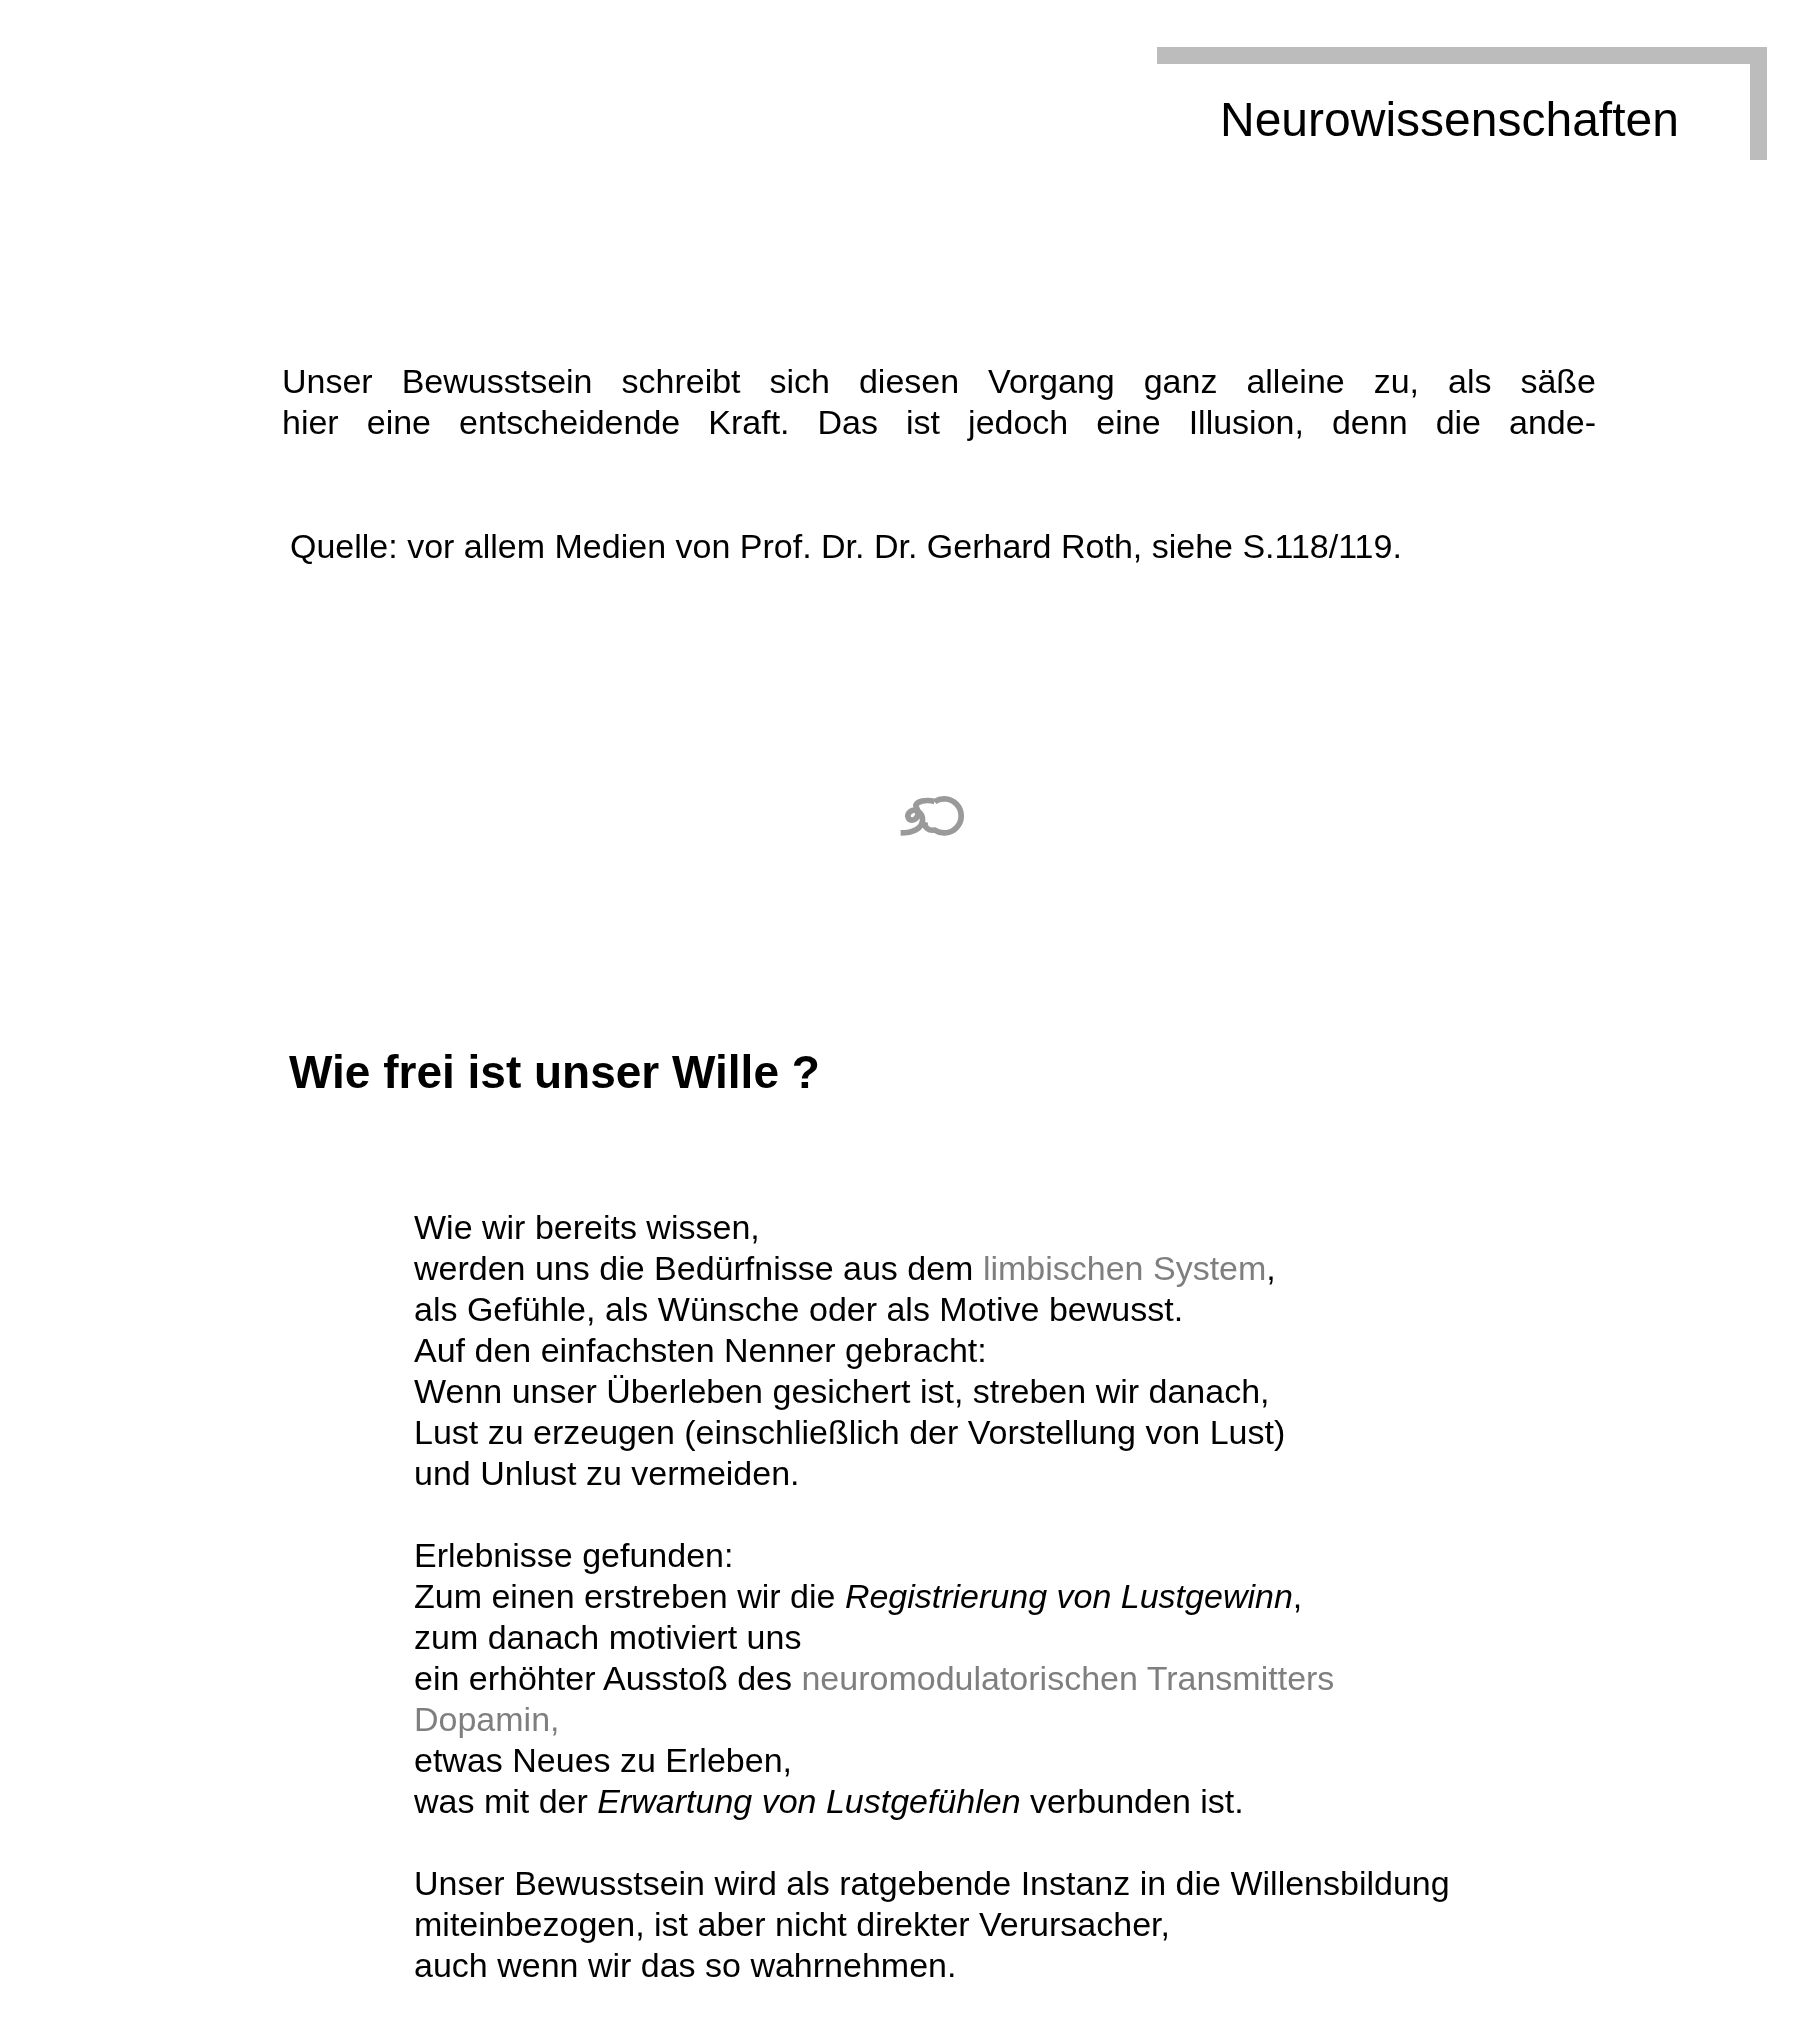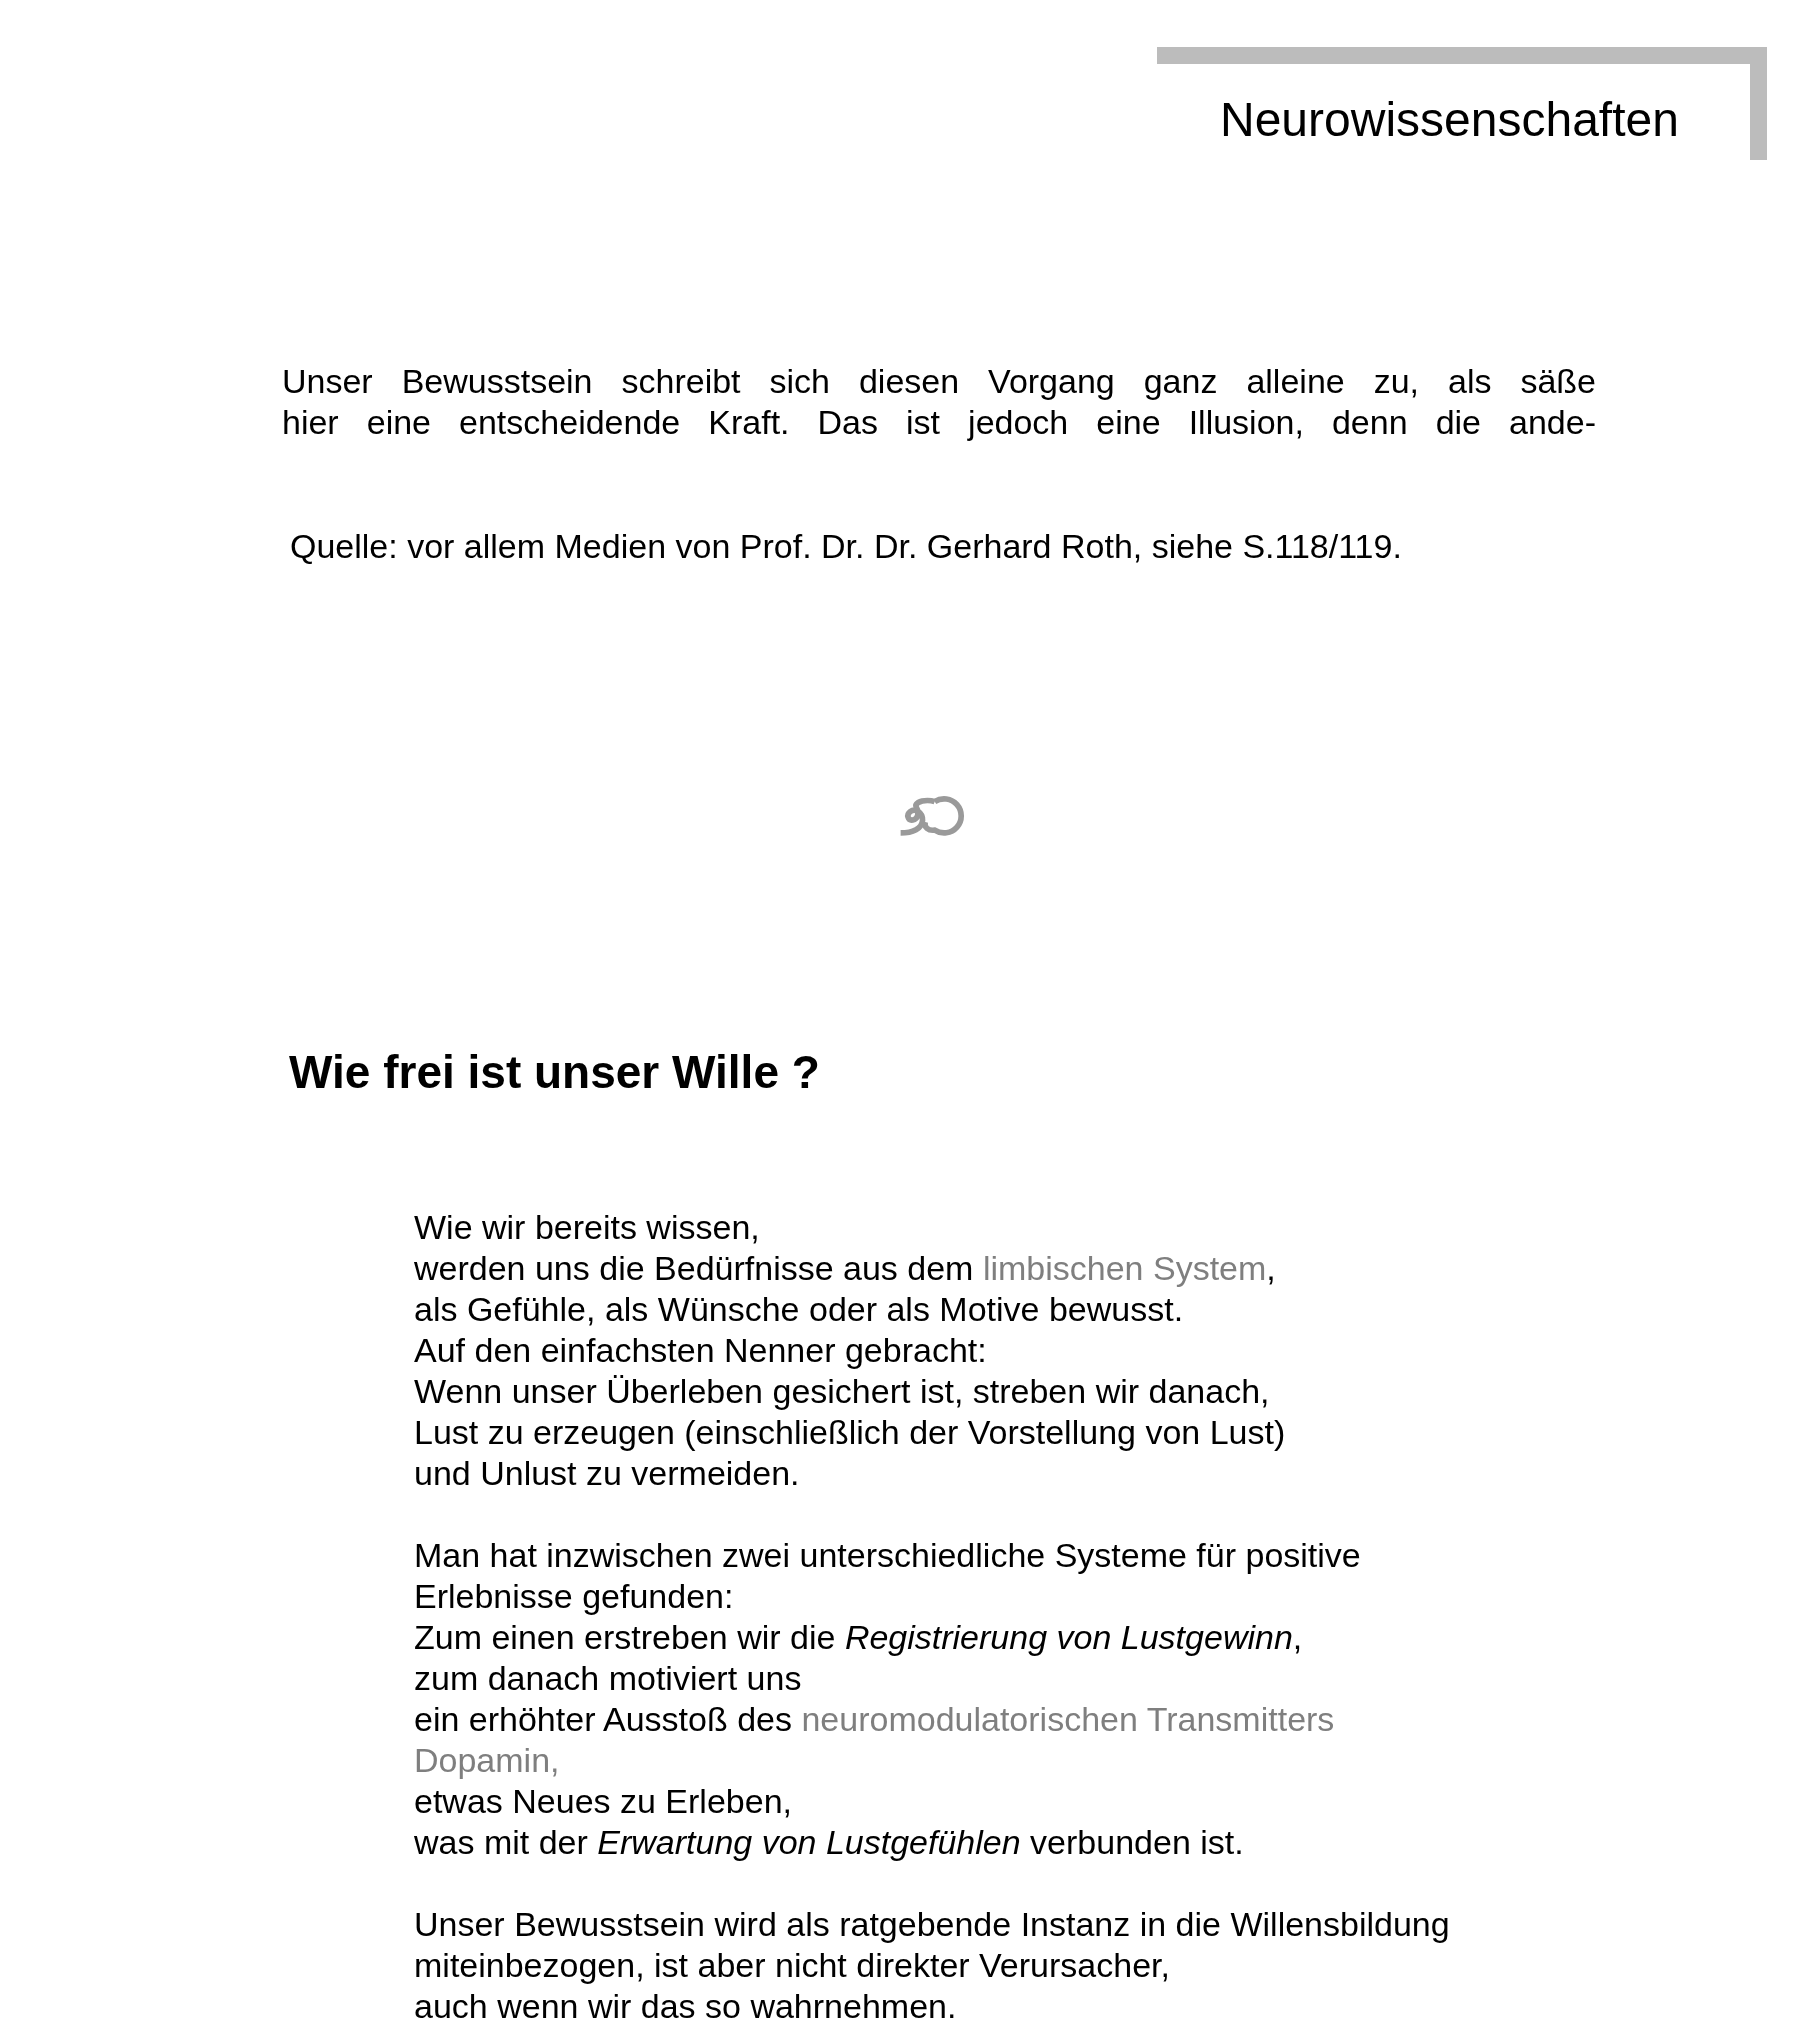--- a/index.html
+++ b/index.html
@@ -73,21 +73,20 @@
 
   <div id="section-body">
       <div class="line"><span class="seg-n">Wie wir bereits wissen,</span></div>
       <div class="line"><span class="seg-n">werden uns die Bedürfnisse aus dem </span><span class="seg-g">limbischen System</span><span class="seg-n">,</span></div>
       <div class="line"><span class="seg-n">als Gefühle, als Wünsche oder als Motive bewusst.</span></div>
       <div class="line"><span class="seg-n">Auf den einfachsten Nenner gebracht:</span></div>
       <div class="line"><span class="seg-n">Wenn unser Überleben gesichert ist, streben wir danach,</span></div>
       <div class="line"><span class="seg-n">Lust zu erzeugen (einschließlich der Vorstellung von Lust)</span></div>
       <div class="line"><span class="seg-n">und Unlust zu vermeiden.</span></div>
       <div class="line">&nbsp;</div>
-      <div class="line"><span class="seg-n">Man hat inzwischen zwei unterschiedliche Systeme für positive</span></div>
       <div class="line"><span class="seg-n">Erlebnisse gefunden:</span></div>
       <div class="line"><span class="seg-n">Zum einen erstreben wir die </span><span class="seg-i">Registrierung von Lustgewinn</span><span class="seg-n">,</span></div>
       <div class="line"><span class="seg-n">zum danach motiviert uns</span></div>
       <div class="line"><span class="seg-n">ein erhöhter Ausstoß des </span><span class="seg-g">neuromodulatorischen Transmitters</span></div>
       <div class="line"><span class="seg-g">Dopamin,</span></div>
       <div class="line"><span class="seg-n">etwas Neues zu Erleben,</span></div>
       <div class="line"><span class="seg-n">was mit der </span><span class="seg-i">Erwartung von Lustgefühlen</span><span class="seg-n"> verbunden ist.</span></div>
       <div class="line">&nbsp;</div>
       <div class="line"><span class="seg-n">Unser Bewusstsein wird als ratgebende Instanz in die Willensbildung</span></div>
       <div class="line"><span class="seg-n">miteinbezogen, ist aber nicht direkter Verursacher,</span></div>

